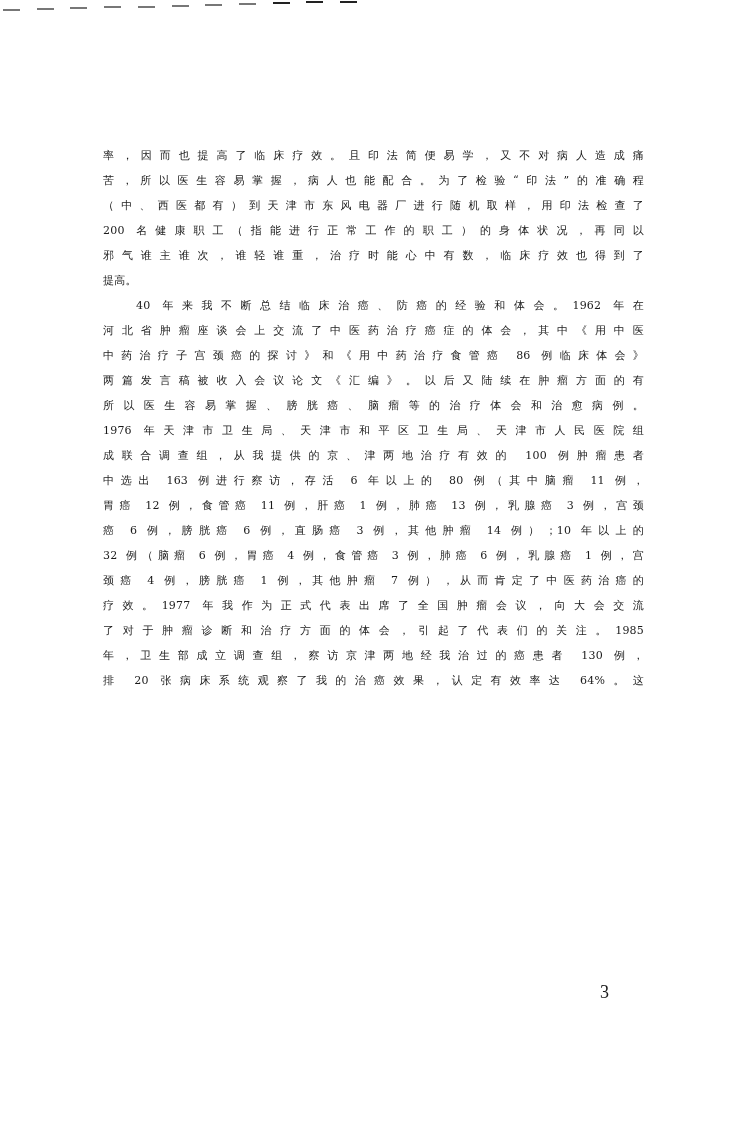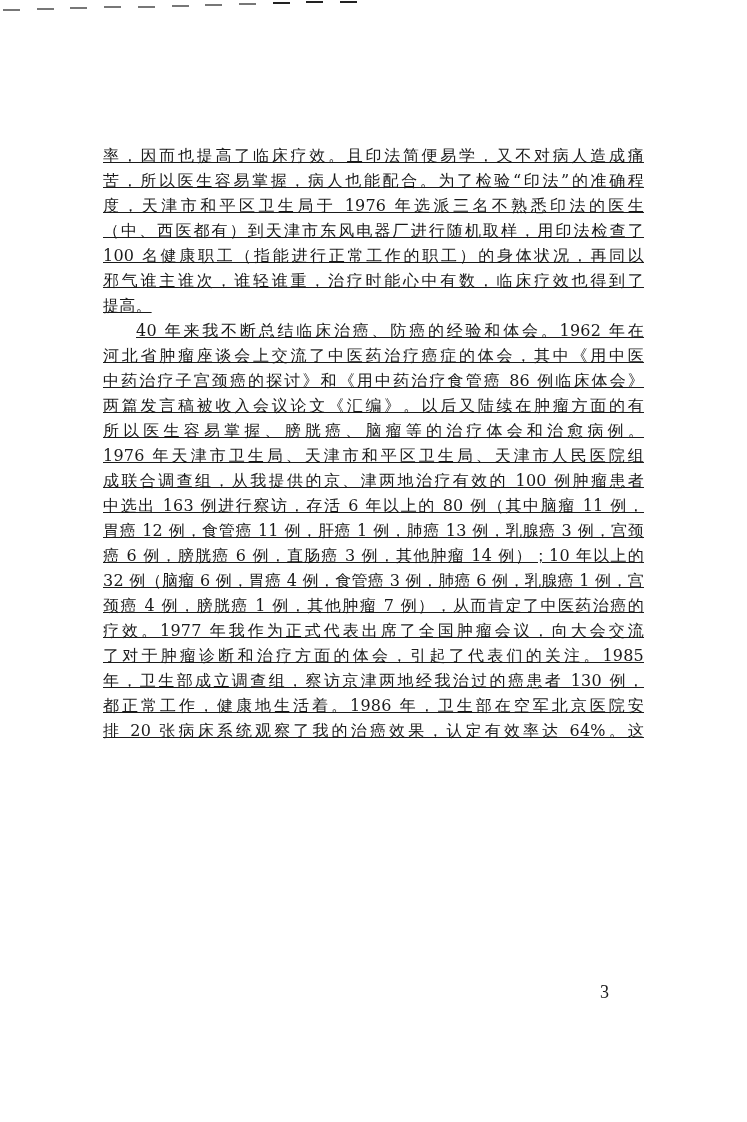--- a/index.html
+++ b/index.html
@@ -1,22 +1,22 @@
 <!DOCTYPE html>
 <html><head>
 <meta charset="utf-8">
 <style>
   html, body { margin:0; padding:0; background:#ffffff; }
   body { width:747px; height:1122px; position:relative; overflow:hidden;
          font-family:"DejaVu Serif", "Liberation Serif", serif; color:#1a1a1a; }
   .dashes { position:absolute; left:0; top:0; width:400px; height:14px; }
   .dash { position:absolute; height:2px; width:17px; background:#777; }
   .page { position:absolute; left:103px; top:143px; width:541px; }
-  .line { height:25px; line-height:25px; font-size:16px; white-space:nowrap;
-          text-align:justify; text-align-last:justify; letter-spacing:0.2px;text-decoration:underline; }
+  .line { height:25px; line-height:25px; font-size:11px; white-space:nowrap;
+          text-align:justify; text-align-last:justify; letter-spacing:0.2px; }
   .line.last { text-align-last:left; }
   .line.indent { padding-left:33px; }
   .pageno { position:absolute; left:600px; top:982px; font-size:18px;
             font-family:"Liberation Serif", serif; }
 </style>
 </head>
 <body>
 
 <div class="dashes" id="dashes">
     <div class="dash" style="left: 3px; top: 9px; background: rgb(119, 119, 119);"></div>
@@ -29,40 +29,38 @@
     <div class="dash" style="left: 238.9px; top: 3.05px; background: rgb(119, 119, 119);"></div>
     <div class="dash" style="left: 272.6px; top: 2.2px; background: rgb(34, 34, 34);"></div>
     <div class="dash" style="left: 306.3px; top: 1.35px; background: rgb(34, 34, 34);"></div>
     <div class="dash" style="left: 340px; top: 0.5px; background: rgb(34, 34, 34);"></div>
   </div>
 
 <div class="page" id="page-body">
   <div id="p0">
       <div class="line">率，因而也提高了临床疗效。且印法简便易学，又不对病人造成痛</div>
       <div class="line">苦，所以医生容易掌握，病人也能配合。为了检验“印法”的准确程</div>
-      <div class="line">度，天津市和平区卫生局于 1976 年选派三名不熟悉印法的医生</div>
       <div class="line">（中、西医都有）到天津市东风电器厂进行随机取样，用印法检查了</div>
-      <div class="line">100 名健康职工（指能进行正常工作的职工）的身体状况，再同以</div>
+      <div class="line">200 名健康职工（指能进行正常工作的职工）的身体状况，再同以</div>
       <div class="line">邪气谁主谁次，谁轻谁重，治疗时能心中有数，临床疗效也得到了</div>
       <div class="line last">提高。</div>
     </div>
   <div id="p1">
       <div class="line indent">40 年来我不断总结临床治癌、防癌的经验和体会。1962 年在</div>
       <div class="line">河北省肿瘤座谈会上交流了中医药治疗癌症的体会，其中《用中医</div>
       <div class="line">中药治疗子宫颈癌的探讨》和《用中药治疗食管癌 86 例临床体会》</div>
       <div class="line">两篇发言稿被收入会议论文《汇编》。以后又陆续在肿瘤方面的有</div>
       <div class="line">所以医生容易掌握、膀胱癌、脑瘤等的治疗体会和治愈病例。</div>
       <div class="line">1976 年天津市卫生局、天津市和平区卫生局、天津市人民医院组</div>
       <div class="line">成联合调查组，从我提供的京、津两地治疗有效的 100 例肿瘤患者</div>
       <div class="line">中选出 163 例进行察访，存活 6 年以上的 80 例（其中脑瘤 11 例，</div>
       <div class="line">胃癌 12 例，食管癌 11 例，肝癌 1 例，肺癌 13 例，乳腺癌 3 例，宫颈</div>
       <div class="line">癌 6 例，膀胱癌 6 例，直肠癌 3 例，其他肿瘤 14 例）；10 年以上的</div>
       <div class="line">32 例（脑瘤 6 例，胃癌 4 例，食管癌 3 例，肺癌 6 例，乳腺癌 1 例，宫</div>
       <div class="line">颈癌 4 例，膀胱癌 1 例，其他肿瘤 7 例），从而肯定了中医药治癌的</div>
       <div class="line">疗效。1977 年我作为正式代表出席了全国肿瘤会议，向大会交流</div>
       <div class="line">了对于肿瘤诊断和治疗方面的体会，引起了代表们的关注。1985</div>
       <div class="line">年，卫生部成立调查组，察访京津两地经我治过的癌患者 130 例，</div>
-      <div class="line">都正常工作，健康地生活着。1986 年，卫生部在空军北京医院安</div>
       <div class="line">排 20 张病床系统观察了我的治癌效果，认定有效率达 64%。这</div>
     </div>
 </div>
 
 <div class="pageno">3</div>
 
 </body></html>

